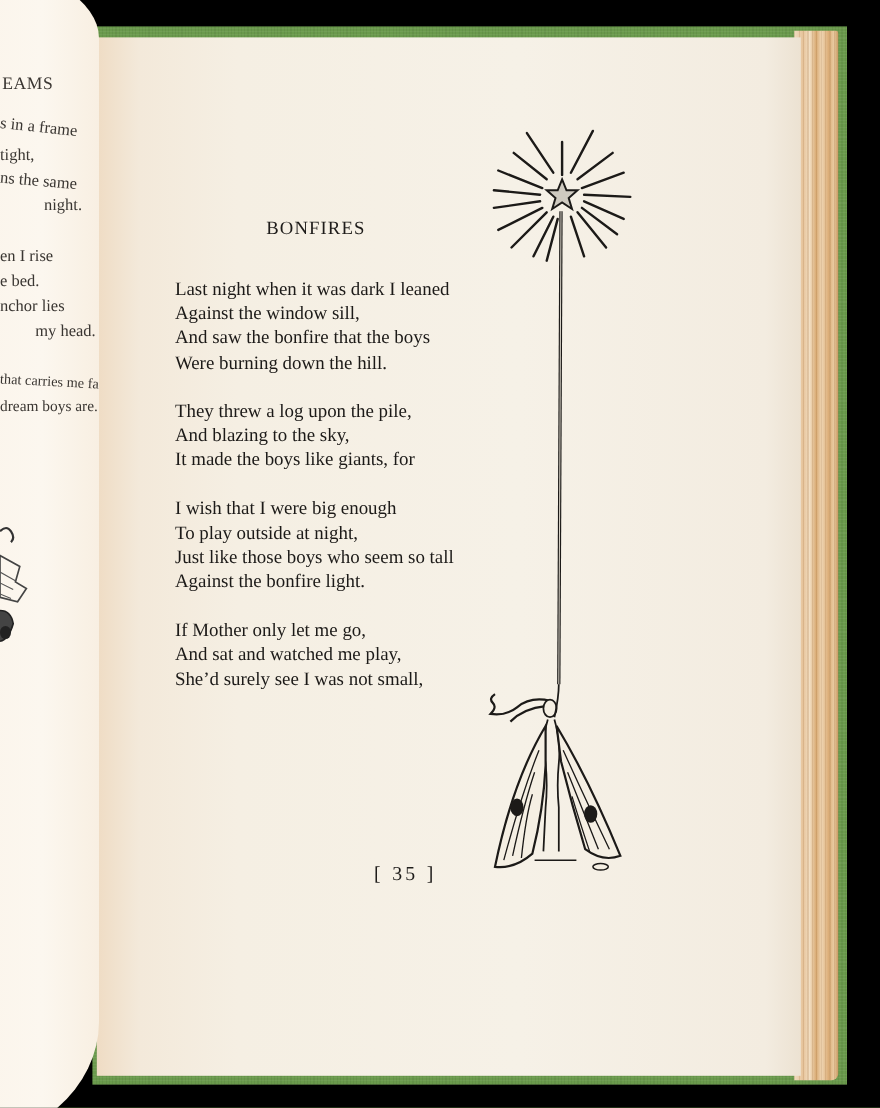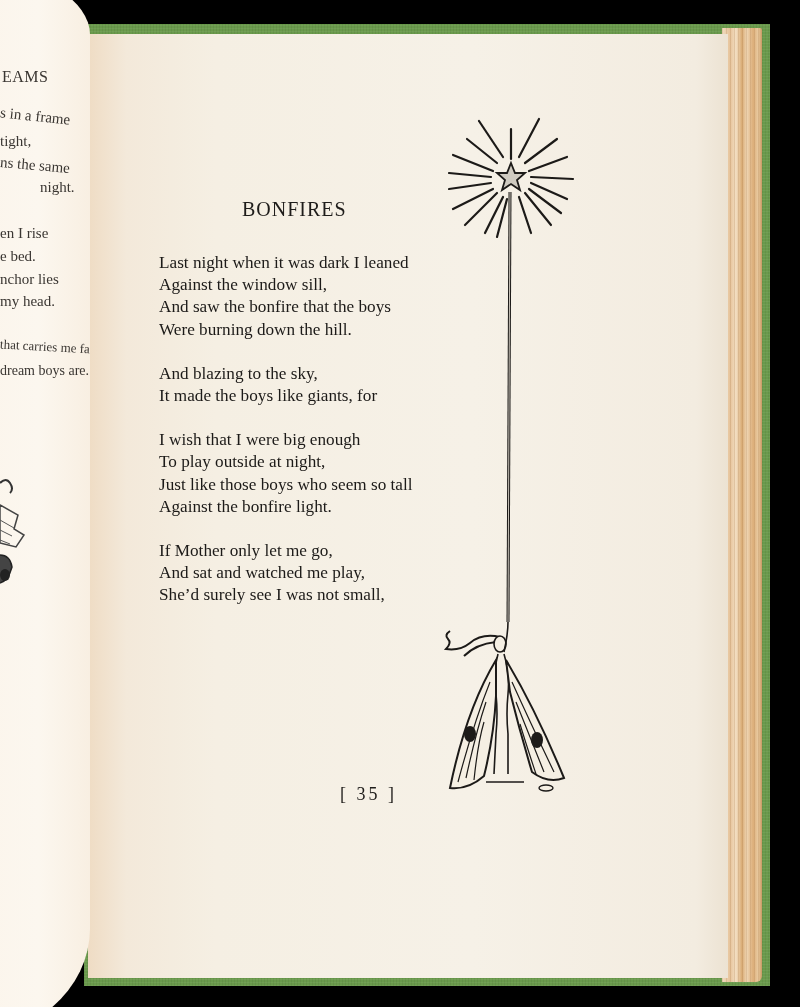--- a/index.html
+++ b/index.html
@@ -40,21 +40,21 @@
   .left-text {
     position:absolute; left:40px; top:0; width:120px;
     color:#3a3632; font-size:15px; line-height:23px;
   }
   .left-title { position:absolute; left:42px; top:98px; font-size:16px; letter-spacing:0.5px; color:#3a3632; }
   .left-line { position:absolute; white-space:nowrap; }
   .left-illus { position:absolute; left:40px; top:505px; }
 
   .poem-title {
     position:absolute; left:242px; top:198px;
-    font-size:20px; letter-spacing:1px; color:#1e1c1a;
+    font-size:17px; letter-spacing:1px; color:#1e1c1a;
   }
   .poem {
     position:absolute; left:159px; top:252px;
     font-size:17.2px; line-height:22.2px; color:#1c1a18;
   }
   .stanza { margin:0 0 22px 0; }
   .stanza .line { display:block; white-space:nowrap; }
   .page-number {
     position:absolute; left:340px; top:784px;
     font-size:18px; letter-spacing:3px; color:#1e1c1a;
@@ -72,21 +72,21 @@
 <div class="left-page">
   <div class="left-title">EAMS</div>
   <div class="left-text">
     <span class="left-line" style="top:135px;transform:rotate(6deg);">s in a frame</span>
     <span class="left-line" style="top:160px;">tight,</span>
     <span class="left-line" style="top:184px;transform:rotate(5deg);">ns the same</span>
     <span class="left-line" style="top:206px;margin-left:40px;">night.</span>
     <span class="left-line" style="top:252px;">en I rise</span>
     <span class="left-line" style="top:275px;">e bed.</span>
     <span class="left-line" style="top:298px;">nchor lies</span>
-    <span class="left-line" style="top:320px;">my head.</span>
+    <span class="left-line" style="top:320px;padding-left:32px;">my head.</span>
     <span class="left-line" style="top:365px;font-size:13px;transform:rotate(3deg);">that carries me far</span>
     <span class="left-line" style="top:389px;font-size:14px;">dream boys are.</span>
   </div>
   <svg class="left-illus" width="60" height="120" viewBox="0 0 60 120">
     <path d="M0 8 q6 -6 10 0 q4 6 0 10" fill="none" stroke="#333" stroke-width="2"></path>
     <path d="M0 30 l18 10 l-4 14 l10 6 l-8 12 l-16 -4 z" fill="none" stroke="#444" stroke-width="1.5"></path>
     <path d="M0 45 l14 8 M0 55 l12 6 M0 65 l10 4" stroke="#555" stroke-width="1"></path>
     <path d="M0 80 q10 0 12 12 q-4 14 -12 16" fill="#444" stroke="#222" stroke-width="1.5"></path>
     <ellipse cx="5" cy="100" rx="5" ry="6" fill="#222"></ellipse>
   </svg>
@@ -95,20 +95,21 @@
 <div class="poem-title">BONFIRES</div>
 
 <div class="poem">
   <div class="stanza">
     <span class="line">Last night when it was dark I leaned</span>
     <span class="line">Against the window sill,</span>
     <span class="line">And saw the bonfire that the boys</span>
     <span class="line">Were burning down the hill.</span>
   </div>
   <div class="stanza">
+    <span class="line">They threw a log upon the pile,</span>
     <span class="line">And blazing to the sky,</span>
     <span class="line">It made the boys like giants, for</span>
   </div>
   <div class="stanza">
     <span class="line">I wish that I were big enough</span>
     <span class="line">To play outside at night,</span>
     <span class="line">Just like those boys who seem so tall</span>
     <span class="line">Against the bonfire light.</span>
   </div>
   <div class="stanza">

